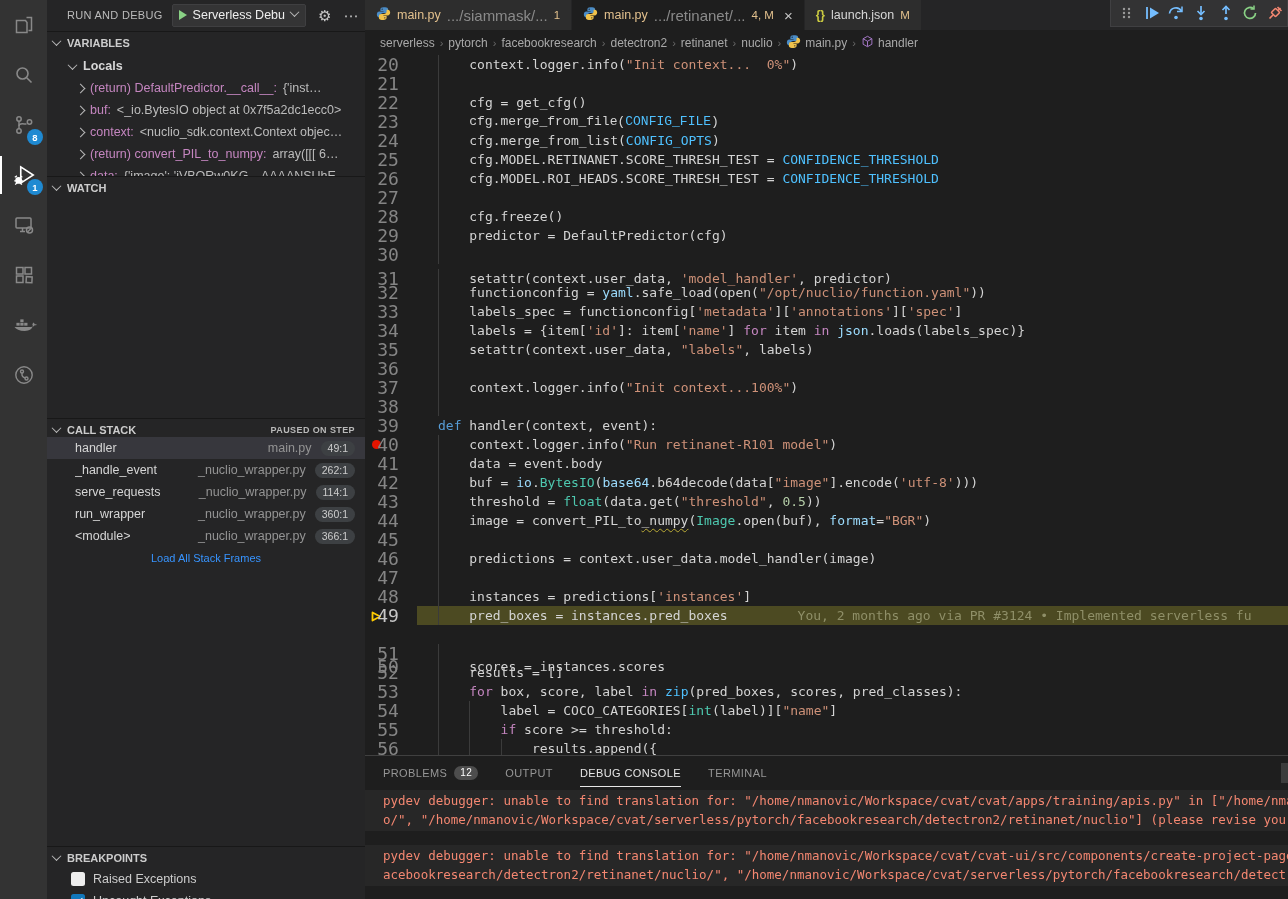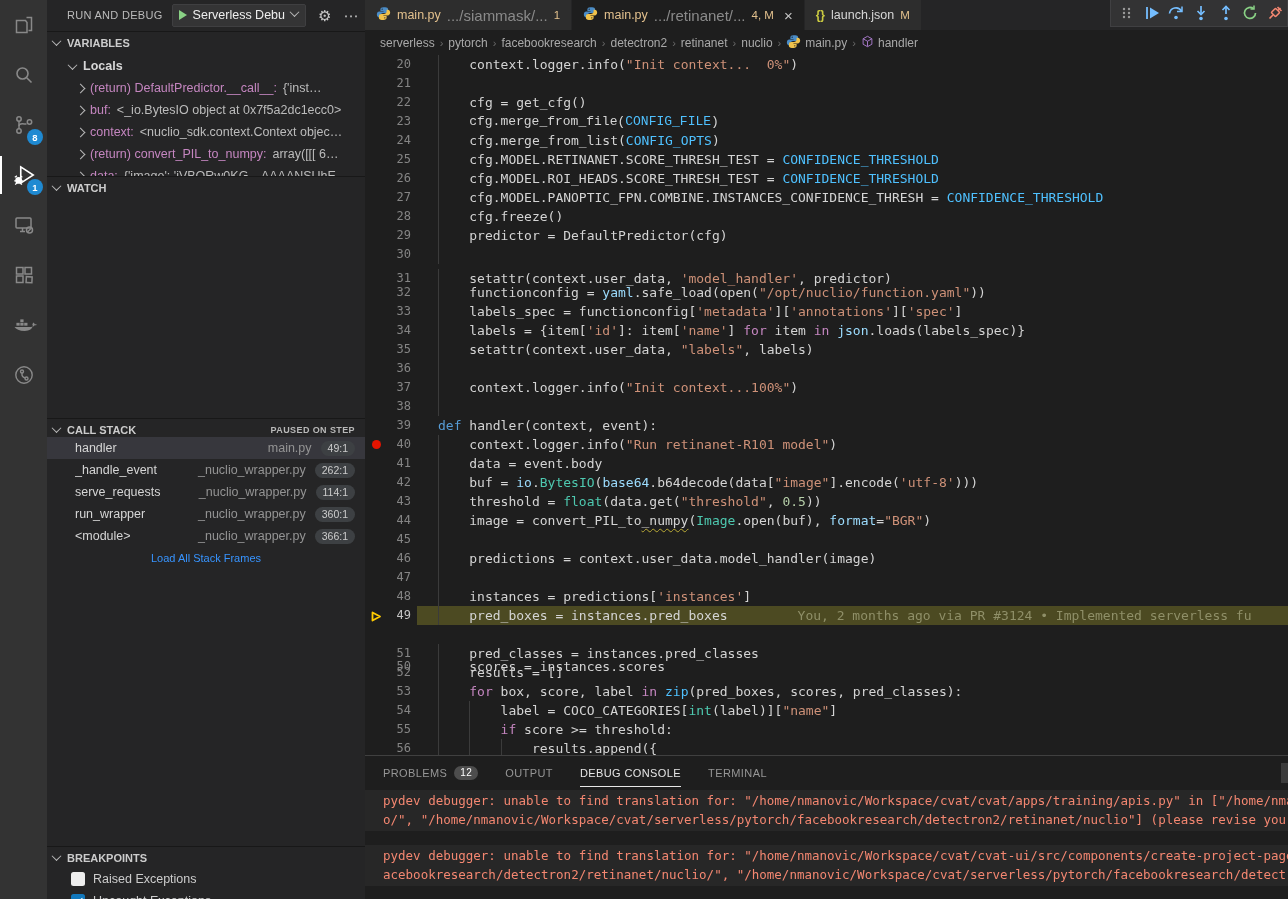--- a/index.html
+++ b/index.html
@@ -72,21 +72,21 @@
   .breadcrumbs { position:fixed; left:365px; top:30px; right:0; height:25px; background:#1e1e1e; display:flex; align-items:center;
     padding-left:15px; font-size:12px; color:#a9a9a9; z-index:9; white-space:nowrap; }
   .bsep { color:#6a6a6a; margin:0 5px; font-size:11px; }
   .bitem { display:flex; align-items:center; gap:4px; }
 
   
   .codearea { position:fixed; left:365px; top:55px; right:0; height:700px; background:#1e1e1e; overflow:hidden;
     font-family:"DejaVu Sans Mono",monospace; font-size:13px; line-height:19px; z-index:5; }
   .line { position:absolute; left:0; right:0; height:19px; }
   .line.cur { background:linear-gradient(90deg, transparent 52px, #4c4a22 52px); }
-  .ln { position:absolute; left:0; top:0; width:46px; text-align:right; color:#858585; font-size:12px; }
+  .ln { position:absolute; left:0; top:0; width:46px; text-align:center; color:#858585; font-size:18px; }
   .line.cur .ln { color:#c6c6c6; }
   .codetxt { position:absolute; left:73px; top:0; white-space:pre; }
   .gd { position:absolute; top:0; bottom:0; width:1px; background:#3b3b3b; }
   .bp { position:absolute; left:7px; top:5px; width:9px; height:9px; border-radius:50%; background:#e51400; }
   .curarrow { position:absolute; left:5px; top:3px; }
   .blame { color:#8f8f68; margin-left:70px; }
   .tk-p{color:#d4d4d4} .tk-s{color:#ce9178} .tk-k{color:#c586c0} .tk-d{color:#569cd6}
   .tk-c{color:#4fc1ff} .tk-t{color:#4ec9b0} .tk-n{color:#b5cea8} .tk-m{color:#9cdcfe}
   .tk-u{color:#d4d4d4; text-decoration:underline wavy #b8a935 1px; text-underline-offset:3px;}
 
@@ -432,21 +432,20 @@
       <span class="codetxt" style="padding-left: 4ch;"><span class="tk-p">cfg.MODEL.RETINANET.SCORE_THRESH_TEST = </span><span class="tk-c">CONFIDENCE_THRESHOLD</span></span>
     </div>
     <div class="line" style="top: 114px;">
       <div class="gd" style="left: calc(0ch + 73px);"></div>
       <span class="ln">26</span>
       <span class="codetxt" style="padding-left: 4ch;"><span class="tk-p">cfg.MODEL.ROI_HEADS.SCORE_THRESH_TEST = </span><span class="tk-c">CONFIDENCE_THRESHOLD</span></span>
     </div>
     <div class="line" style="top: 133px;">
       <div class="gd" style="left: calc(0ch + 73px);"></div>
       <span class="ln">27</span>
-      <span class="codetxt" style="padding-left: 4ch;"><span class="tk-p">cfg.MODEL.PANOPTIC_FPN.COMBINE.INSTANCES_CONFIDENCE_THRESH = </span><span class="tk-c">CONFIDENCE_THRESHOLD</span></span>
     </div>
     <div class="line" style="top: 152px;">
       <div class="gd" style="left: calc(0ch + 73px);"></div>
       <span class="ln">28</span>
       <span class="codetxt" style="padding-left: 4ch;"><span class="tk-p">cfg.freeze()</span></span>
     </div>
     <div class="line" style="top: 171px;">
       <div class="gd" style="left: calc(0ch + 73px);"></div>
       <span class="ln">29</span>
       <span class="codetxt" style="padding-left: 4ch;"><span class="tk-p">predictor = DefaultPredictor(cfg)</span></span>
@@ -555,21 +554,20 @@
       <span class="codetxt" style="padding-left: 4ch; text-align: right;"><span class="tk-p">pred_boxes = instances.pred_boxes</span><span class="blame">You, 2 months ago via PR #3124 • Implemented serverless fu</span></span>
     </div>
     <div class="line" style="top: 570px; margin-top: 32px;">
       <div class="gd" style="left: calc(0ch + 73px);"></div>
       <span class="ln">50</span>
       <span class="codetxt" style="padding-left: 4ch;"><span class="tk-p">scores = instances.scores</span></span>
     </div>
     <div class="line" style="top: 589px;">
       <div class="gd" style="left: calc(0ch + 73px);"></div>
       <span class="ln">51</span>
-      <span class="codetxt" style="padding-left: 4ch;"><span class="tk-p">pred_classes = instances.pred_classes</span></span>
     </div>
     <div class="line" style="top: 608px;">
       <div class="gd" style="left: calc(0ch + 73px);"></div>
       <span class="ln">52</span>
       <span class="codetxt" style="padding-left: 4ch;"><span class="tk-p">results = []</span></span>
     </div>
     <div class="line" style="top: 627px;">
       <div class="gd" style="left: calc(0ch + 73px);"></div>
       <span class="ln">53</span>
       <span class="codetxt" style="padding-left: 4ch;"><span class="tk-k">for</span><span class="tk-p"> box, score, label </span><span class="tk-k">in</span><span class="tk-p"> </span><span class="tk-c">zip</span><span class="tk-p">(pred_boxes, scores, pred_classes):</span></span>

